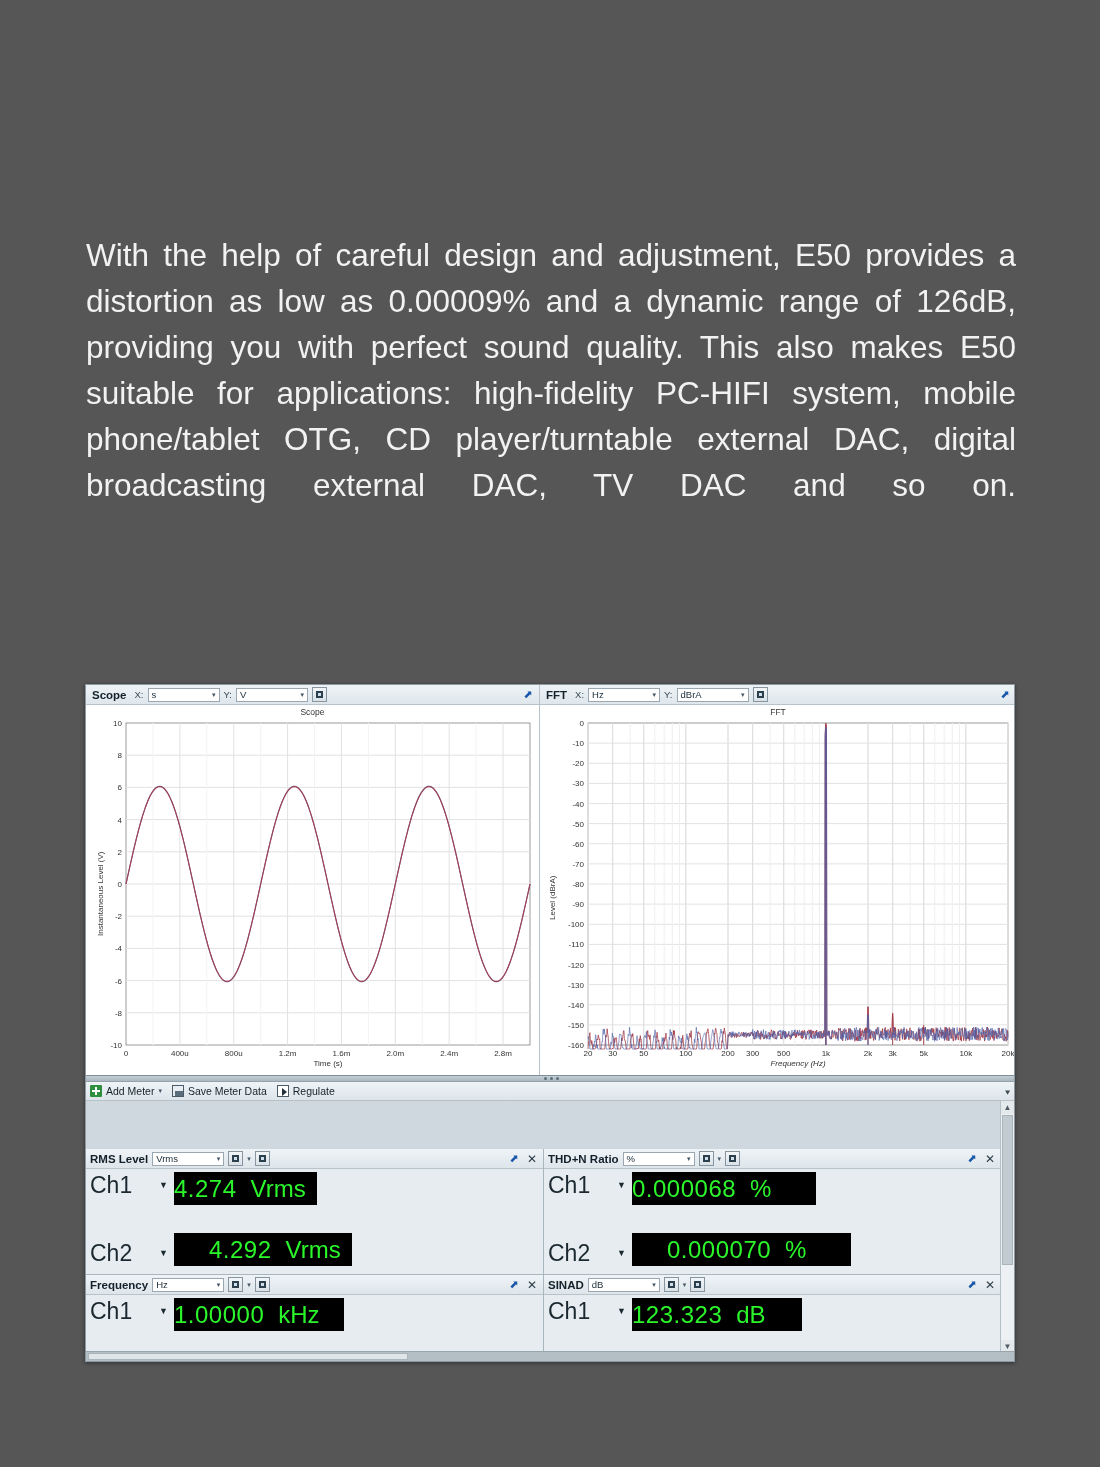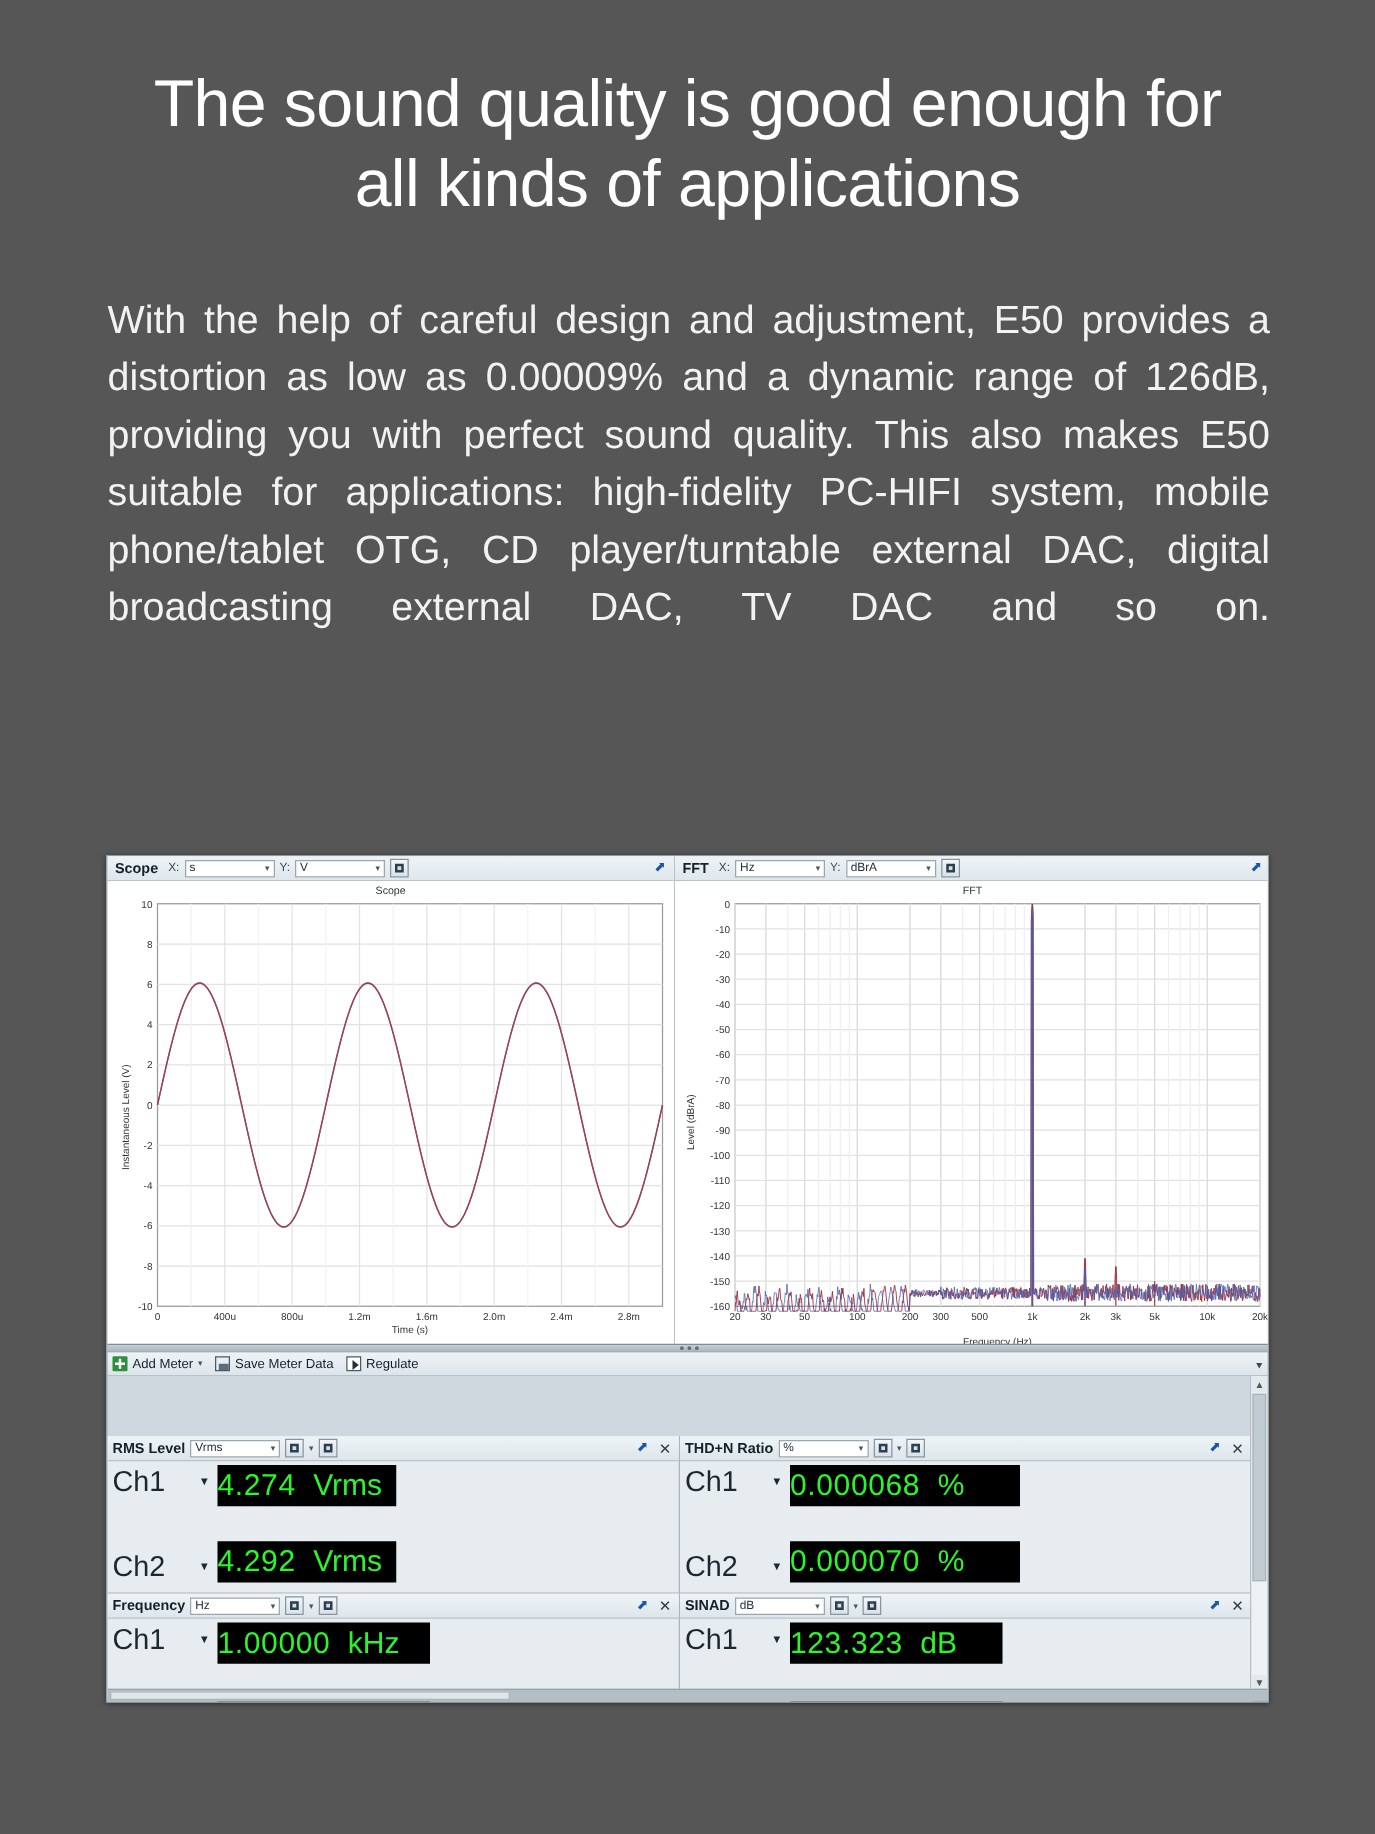--- a/index.html
+++ b/index.html
@@ -124,21 +124,21 @@
   .ch-caret { font-size: 9px; color: #1b2830; }
   .readout {
     background: #000; height: 33px; display: flex; align-items: center;
     justify-content: flex-end; padding-right: 8px; gap: 14px;
   }
   .rd-val { color: #2bf62b; font-size: 24px; line-height: 26px; letter-spacing: .5px; }
   .rd-unit { color: #2bf62b; font-size: 24px; line-height: 26px; min-width: 58px; text-align: left; }
   .bar { height: 11px; background: #9aa3a8; position: relative; }
   .bar .fill { position: absolute; left: 0; top: 0; bottom: 0; background: #24f424; }
   .bar .needle { position: absolute; left: 0; top: 4px; height: 3px; background: #1a1a1a; }
-  .mrow.bottom .readout { order: 2; } .mrow.bottom { align-items: flex-end; }
+  .mrow.bottom .readout { order: 2; padding-left: 35px; } .mrow.bottom { align-items: flex-end; }
   .stack { display: flex; flex: 1; }
   .stack.top .bar { margin-top: 3px; }
   .stack.bot .bar { margin-bottom: 3px; }
 
   
   .vscroll {
     position: absolute; right: 0; top: 416px; width: 14px; height: 252px;
     background: #eef1f3; border-left: 1px solid #b5bfc6;
   }
   .vscroll .arrow { height: 13px; display:flex; align-items:center; justify-content:center; font-size:8px; color:#4c5a64; background:#e4e9ec; }
@@ -149,24 +149,20 @@
     position: absolute; left: 0; bottom: 0; width: 930px; height: 10px;
     background: #b4bec5; border-top: 1px solid #98a5ad;
   }
   .hscroll .thumb { position:absolute; left: 2px; top: 1px; height: 7px; width: 320px; background:#dfe5e9; border:1px solid #a9b4bb; }
 </style>
 </head>
 <body>
 
 <div class="slide">
 
-  <div class="headline">
-    <span>The sound quality is good enough for</span>
-    <span class="l2">all kinds of applications</span>
-  </div>
 
   <div class="body-copy">With the help of careful design and adjustment, E50 provides a distortion as low as 0.00009% and a dynamic range of 126dB, providing you with perfect sound quality. This also makes E50 suitable for applications: high-fidelity PC-HIFI system, mobile phone/tablet OTG, CD player/turntable external DAC, digital broadcasting external DAC, TV DAC and so on.</div>
 
   <div class="app-window">
 
     <div class="graph-row">
 
       <div class="graph-panel scope">
         <div class="panel-head">
           <span class="panel-title">Scope</span>
@@ -257,21 +253,21 @@
           <span class="sq-btn">
               <span class="dot"></span>
             </span>
           <span class="head-spacer"></span>
           <span class="pop-btn">⬈</span>
         </div>
 
         <div class="plot-area">
           <div class="plot-title">FFT</div>
           <div class="ylabel" id="fftYLabel" style="left: 8px; top: 215px;">Level (dBrA)</div>
-          <div class="xlabel" id="fftXLabel" style="left: 48px; width: 420px; top: 364px;">Frequency (Hz)</div>
+          <div class="xlabel" id="fftXLabel" style="left: 48px; width: 420px; top: 354px; font-style: italic;">Frequency (Hz)</div>
           <svg id="fftSvg" width="476" height="370">
               <rect x="48" y="18" width="420" height="322" fill="#fff" stroke="#9a9a9a" stroke-width="1"></rect>
               <text x="44" y="21" font-size="8" text-anchor="end" fill="#333" font-family="&quot;Liberation Sans&quot;, sans-serif">0</text>
               <line x1="48" y1="38.125" x2="468" y2="38.125" stroke="#e2e2e2" stroke-width="1"></line>
               <text x="44" y="41.125" font-size="8" text-anchor="end" fill="#333" font-family="&quot;Liberation Sans&quot;, sans-serif">-10</text>
               <line x1="48" y1="58.25" x2="468" y2="58.25" stroke="#e2e2e2" stroke-width="1"></line>
               <text x="44" y="61.25" font-size="8" text-anchor="end" fill="#333" font-family="&quot;Liberation Sans&quot;, sans-serif">-20</text>
               <line x1="48" y1="78.375" x2="468" y2="78.375" stroke="#e2e2e2" stroke-width="1"></line>
               <text x="44" y="81.375" font-size="8" text-anchor="end" fill="#333" font-family="&quot;Liberation Sans&quot;, sans-serif">-30</text>
               <line x1="48" y1="98.5" x2="468" y2="98.5" stroke="#e2e2e2" stroke-width="1"></line>

